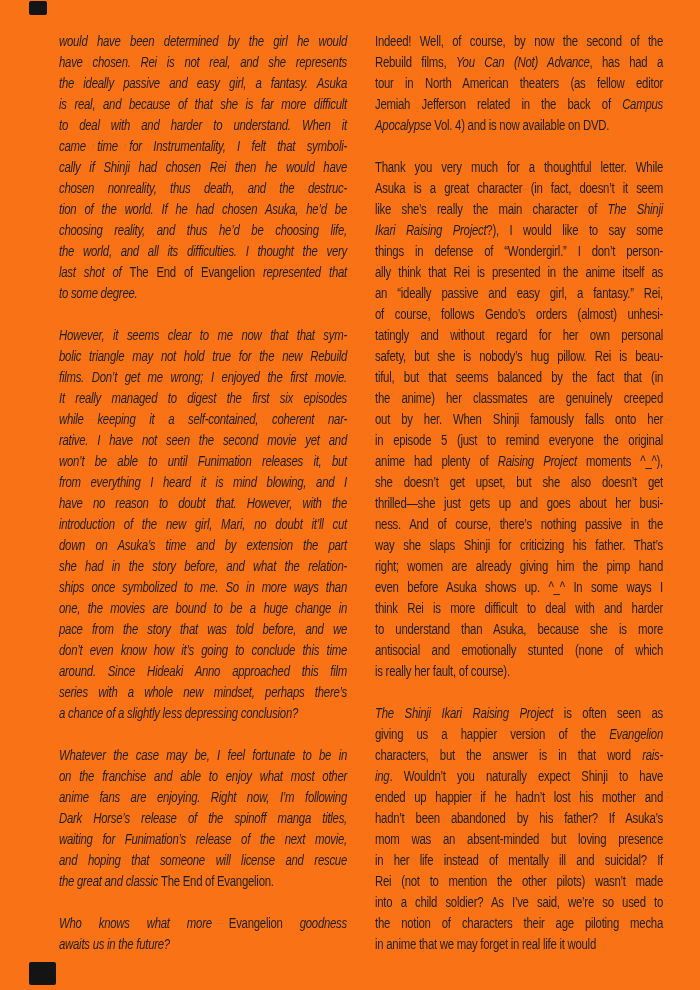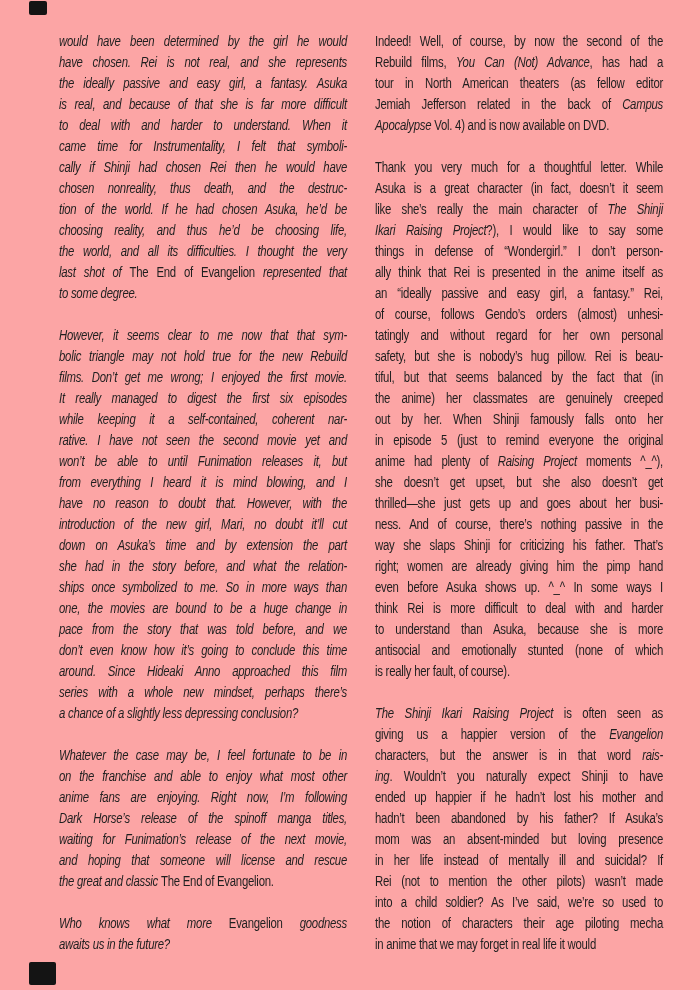--- a/index.html
+++ b/index.html
@@ -6,21 +6,21 @@
   html, body { margin: 0; padding: 0; }
   body {
     width: 700px; height: 990px;
     background: #ffffff;
     overflow: hidden;
     font-family: "Liberation Sans", sans-serif;
   }
   .page {
     position: relative;
     width: 700px; height: 990px;
-    background: #fca5a5;
+    background: #f97316;
   }
   .col {
     position: absolute;
     top: 30px;
   }
   .col-inner {
     width: 392px;
     transform: scaleX(0.7347);
     transform-origin: 0 0;
     font-size: 15.5px;

